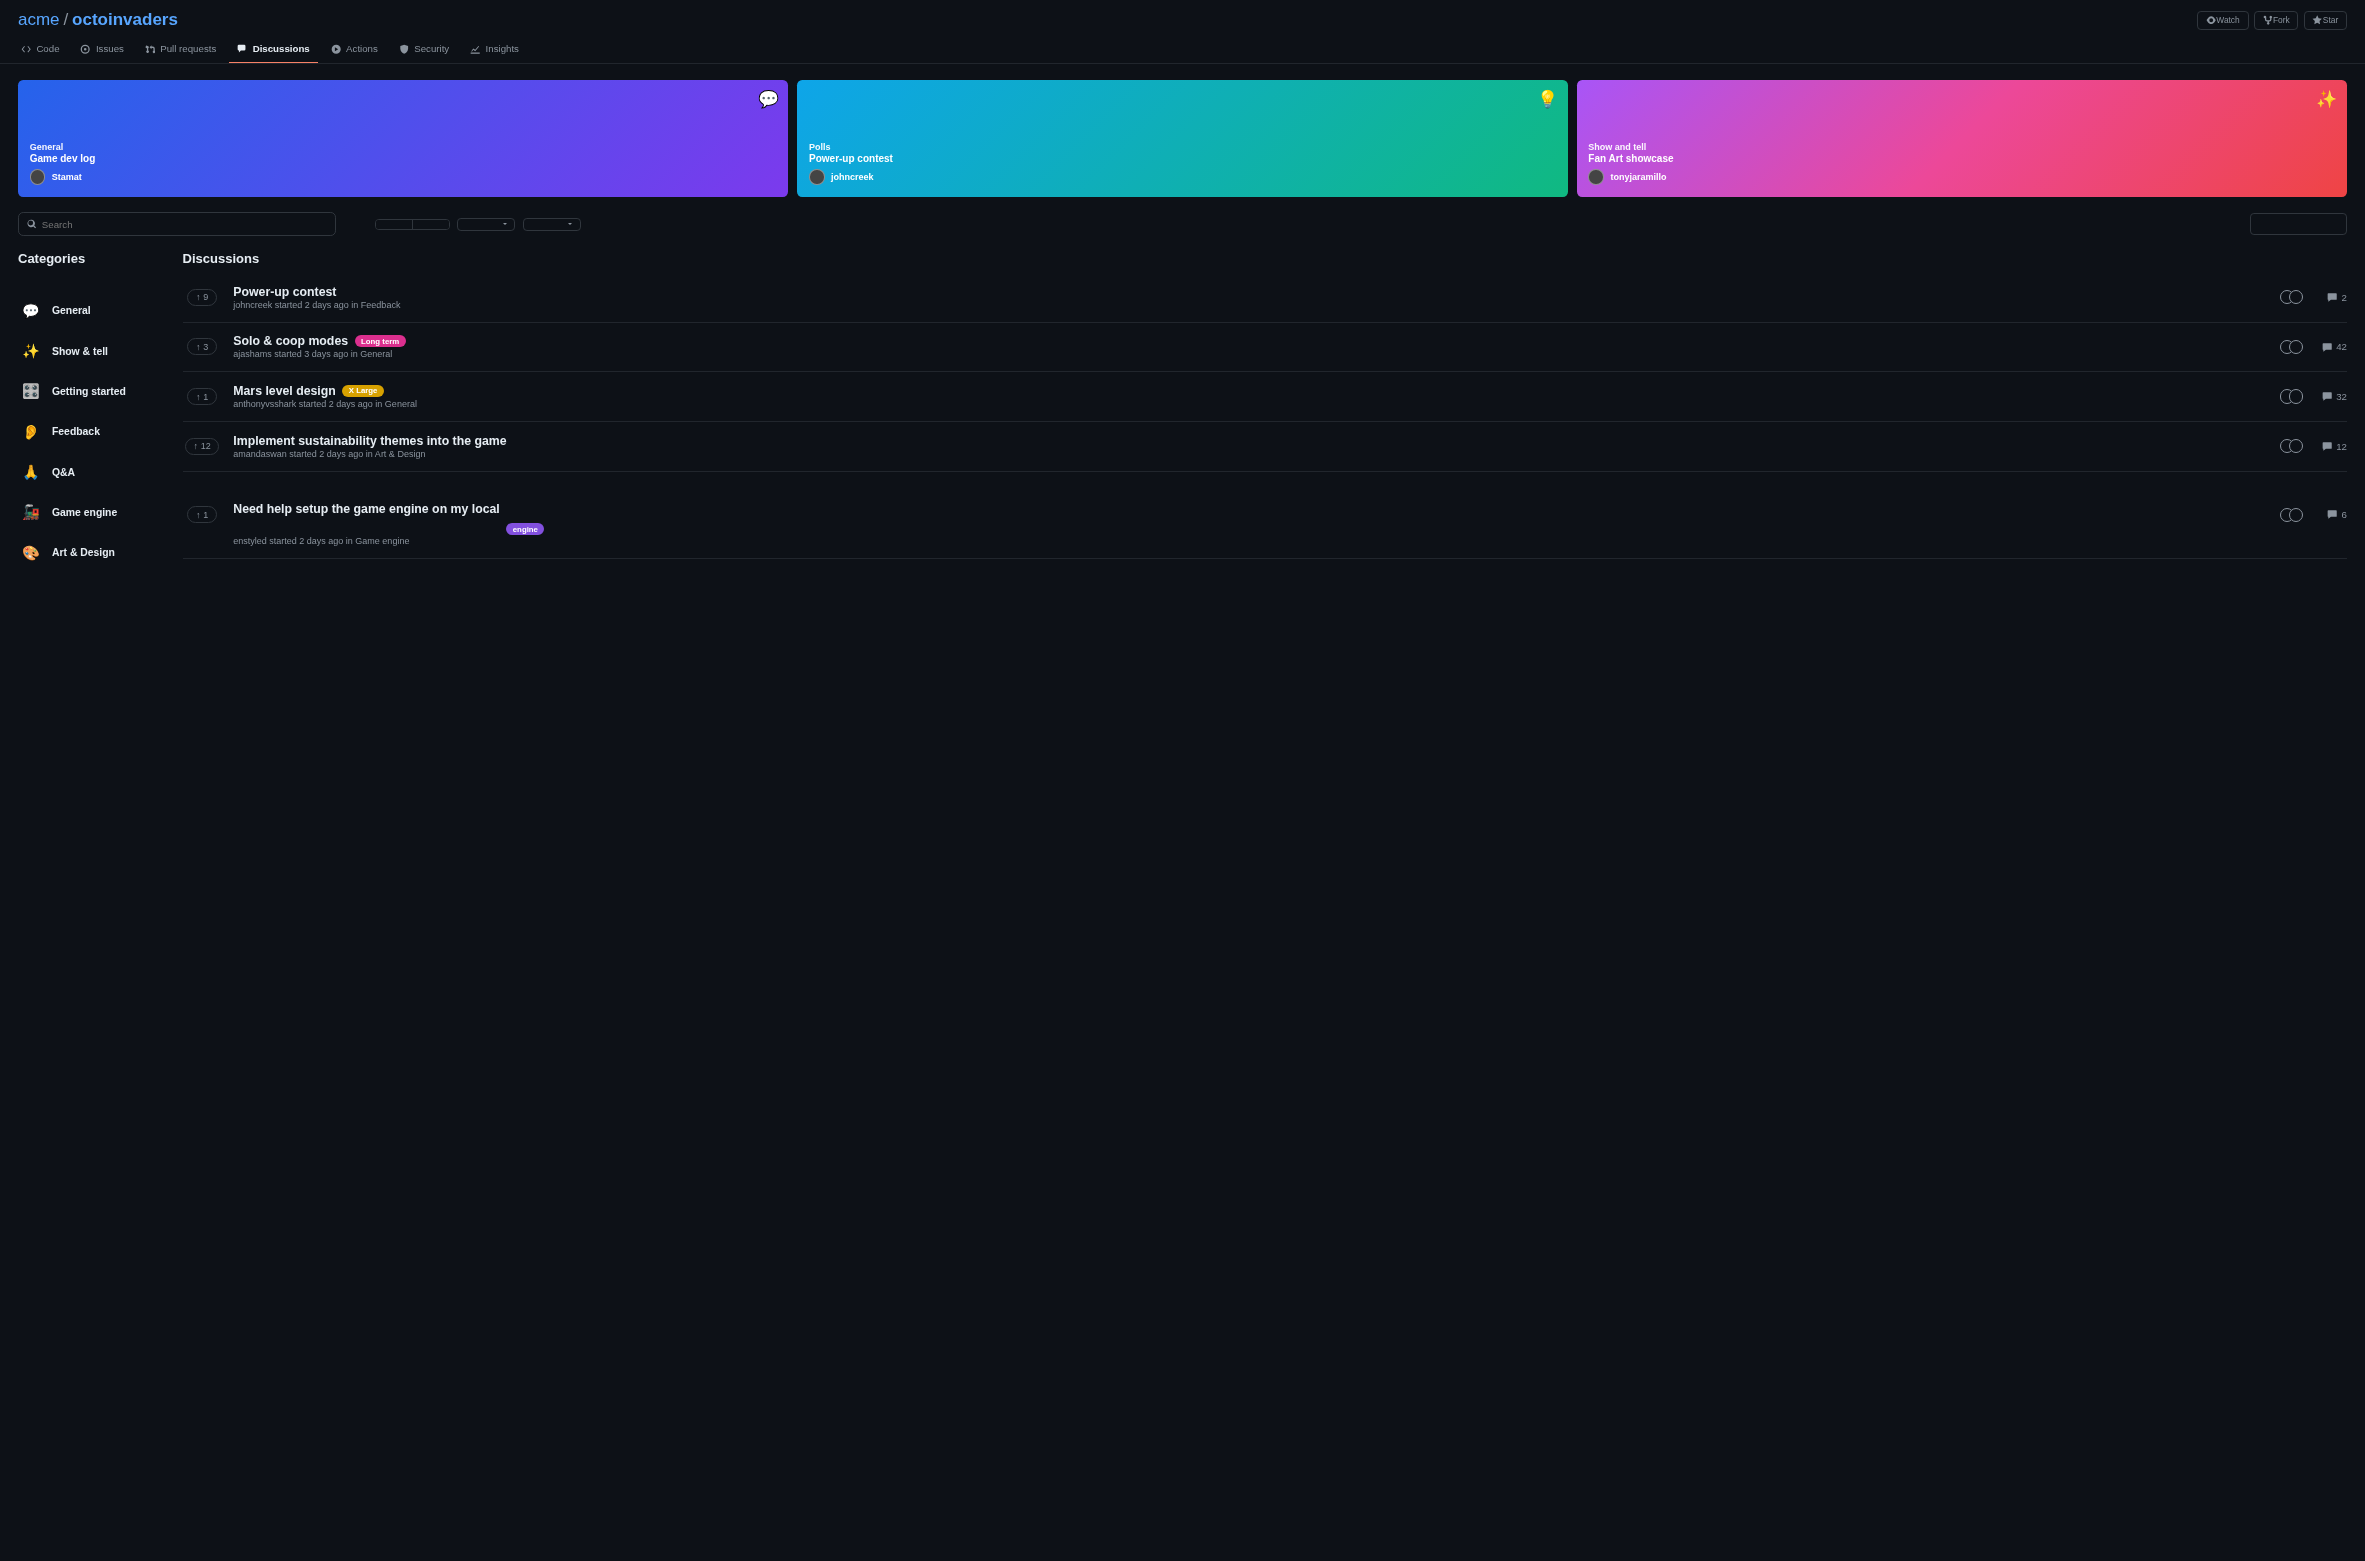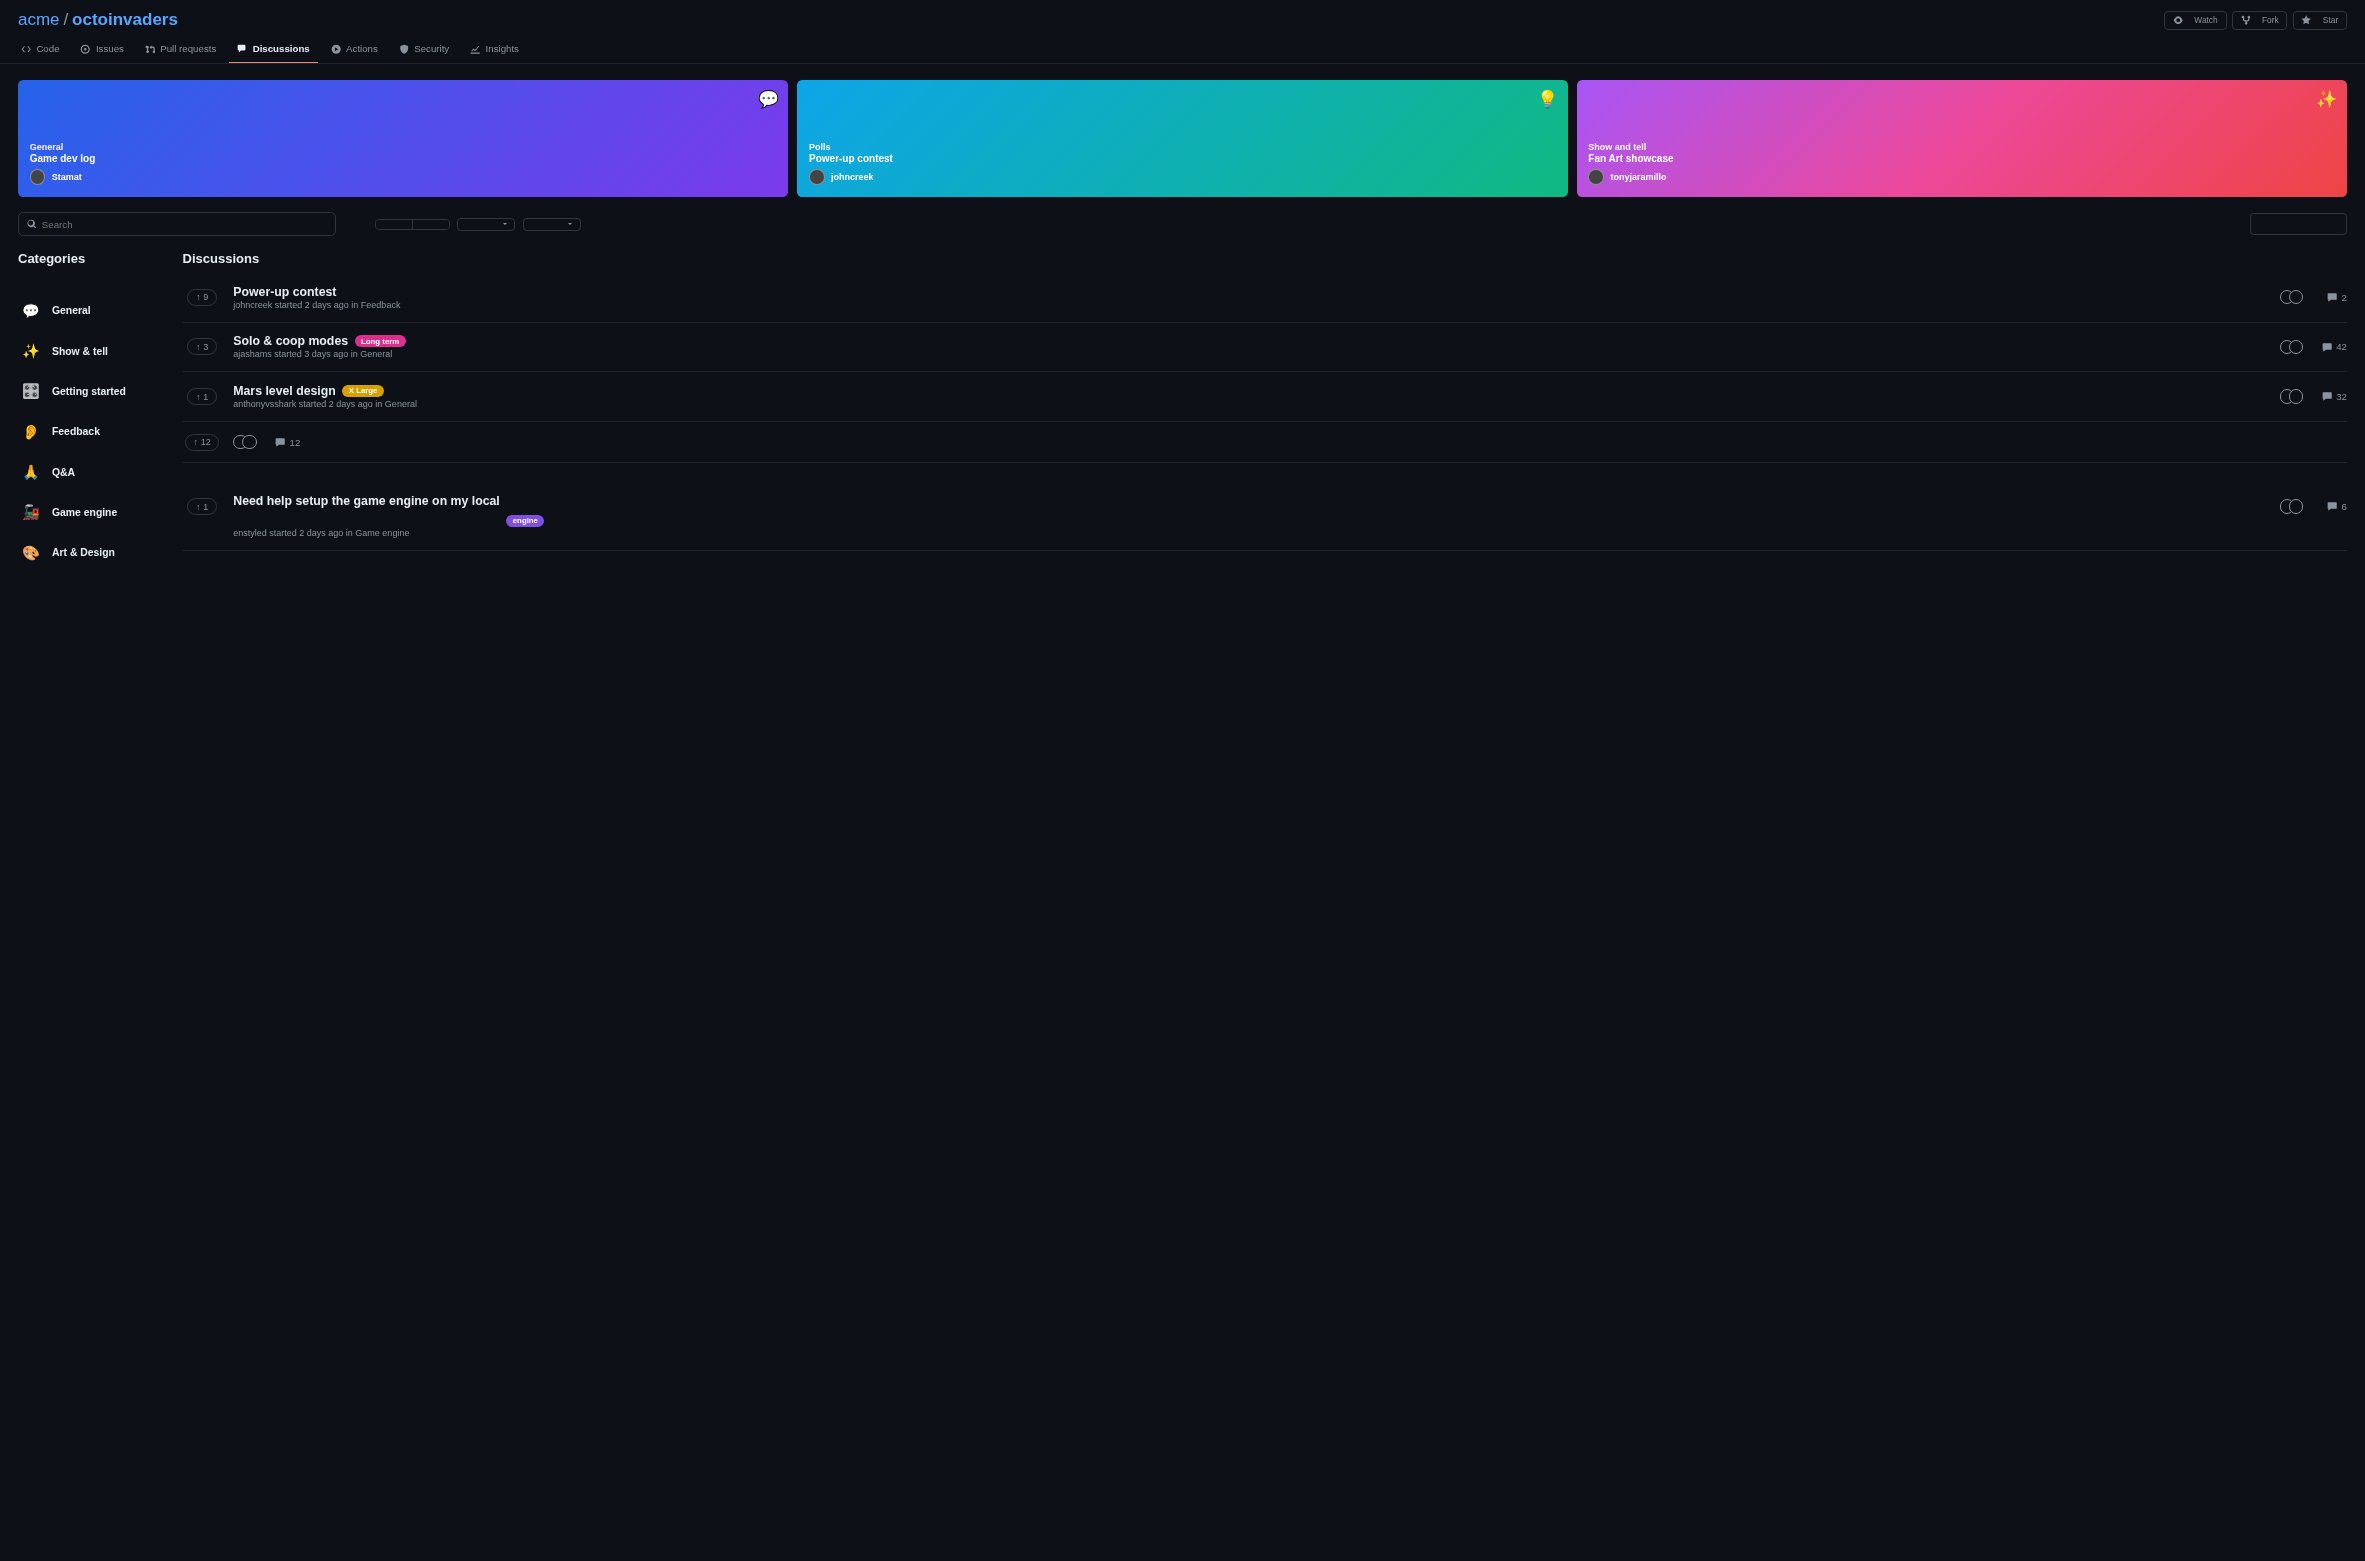--- a/index.html
+++ b/index.html
@@ -33,21 +33,21 @@
     color: #8b949e;
     margin: 0 3.9px;
   }
   .repo-actions {
     display: flex;
     gap: 5.2px;
   }
   .repo-action-btn {
     display: flex;
     align-items: center;
-    gap: 11px;
+    gap: 0;
     border: 0.6px solid #30363d;
     border-radius: 3.9px;
     padding: 3.2px 7.8px;
     color: #8b949e;
     background: #0d1117;
     cursor: pointer;
     font-size: 8.4px;
   }
   .repo-action-btn svg { width: 10.4px; height: 10.4px; fill: #8b949e; }
 
@@ -544,20 +544,26 @@
             <span>32</span>
           </div>
         </div>
         <div class="disc-row">
           <div class="vote-wrap">
             <div class="vote-pill">
               <span>↑</span>
               <span>12</span>
             </div>
           </div>
+          <div class="disc-main">
+            <div class="disc-title-line">
+              <span class="disc-title">Implement sustainability themes into the game</span>
+            </div>
+            <div class="disc-meta">amandaswan started 2 days ago in Art &amp; Design</div>
+          </div>
           <div class="avatar-pair">
             <span class="ring"></span>
             <span class="ring"></span>
           </div>
           <div class="comment-count">
             <svg viewBox="0 0 16 16">
               <path d="M2 2h12a1 1 0 011 1v8a1 1 0 01-1 1H6l-4 3v-3H2a1 1 0 01-1-1V3a1 1 0 011-1z"></path>
             </svg>
             <span>12</span>
           </div>

